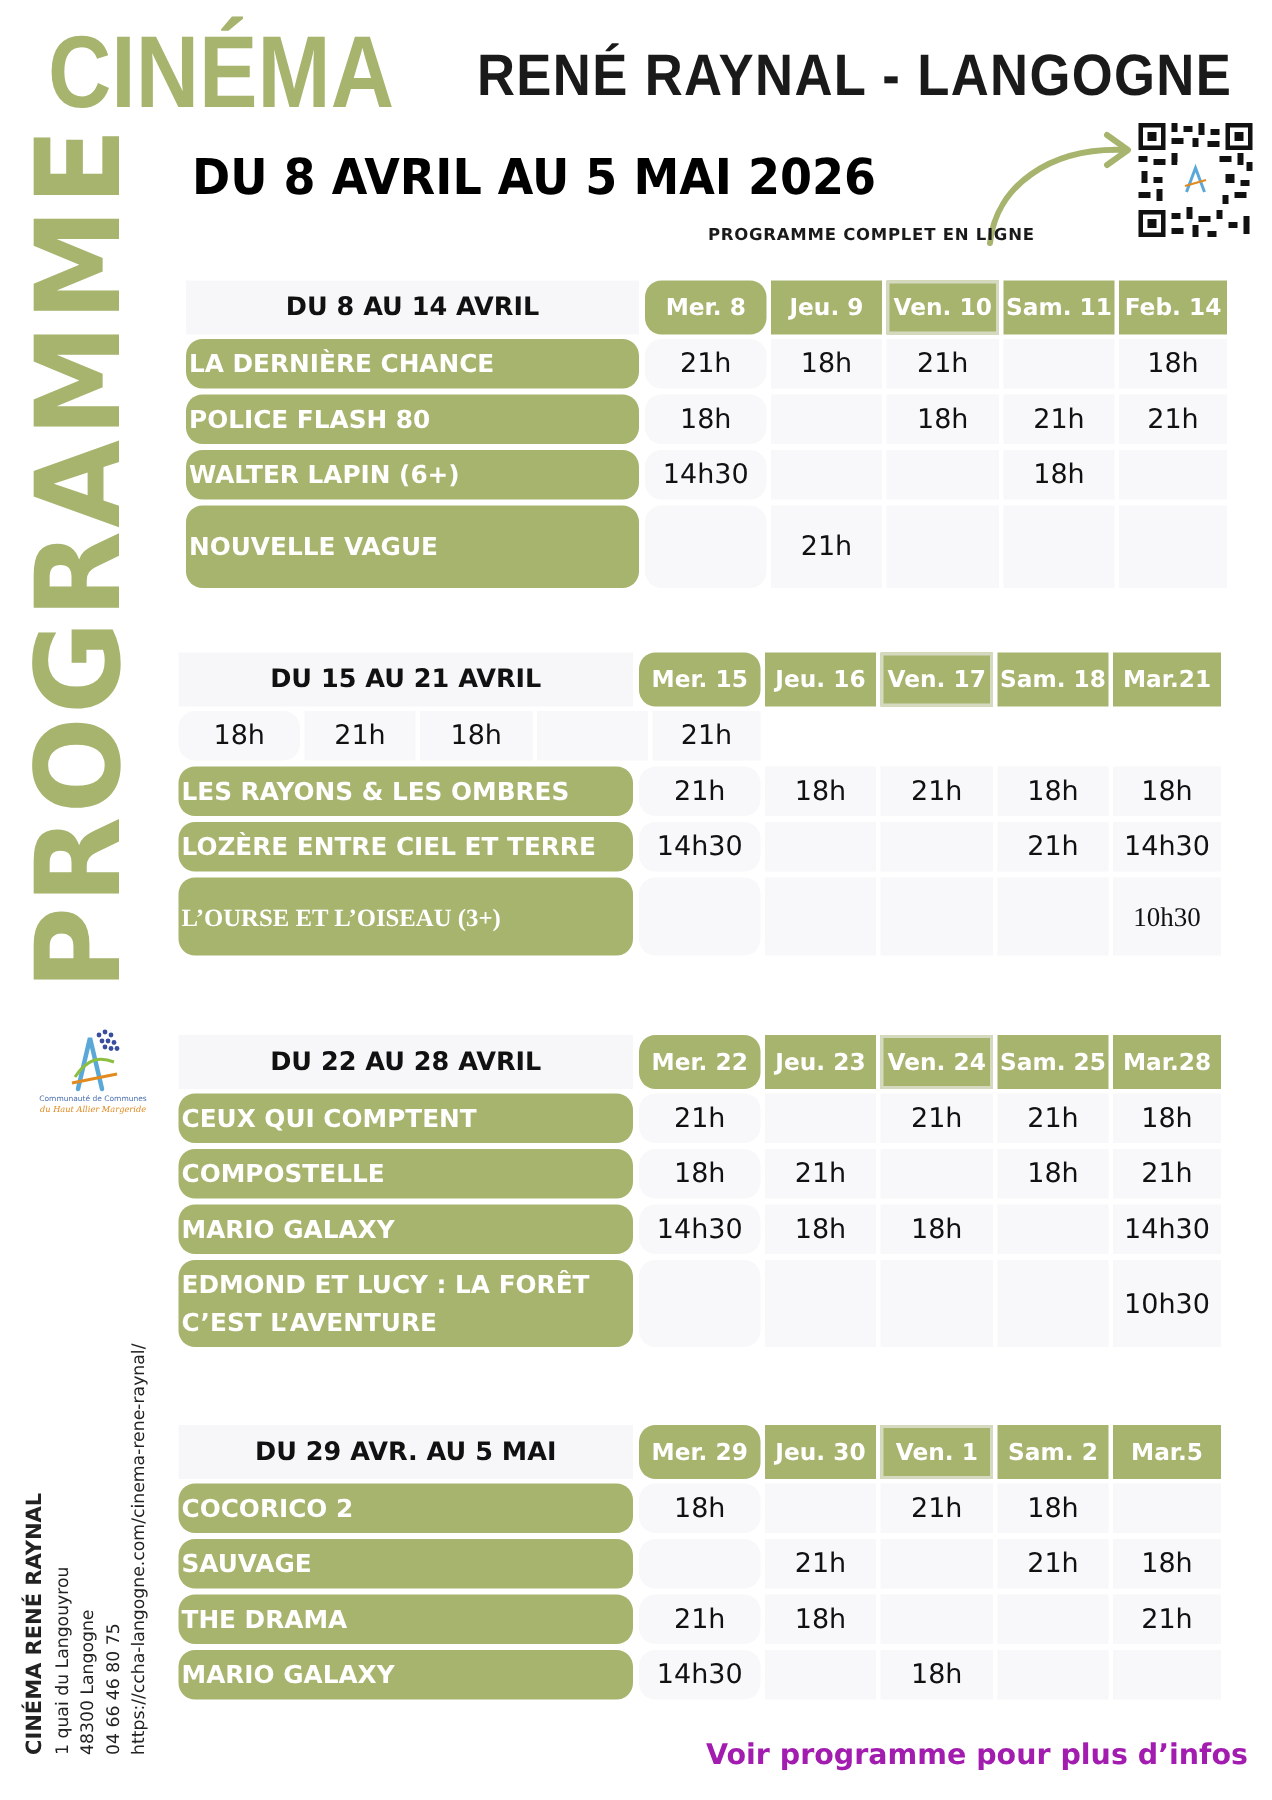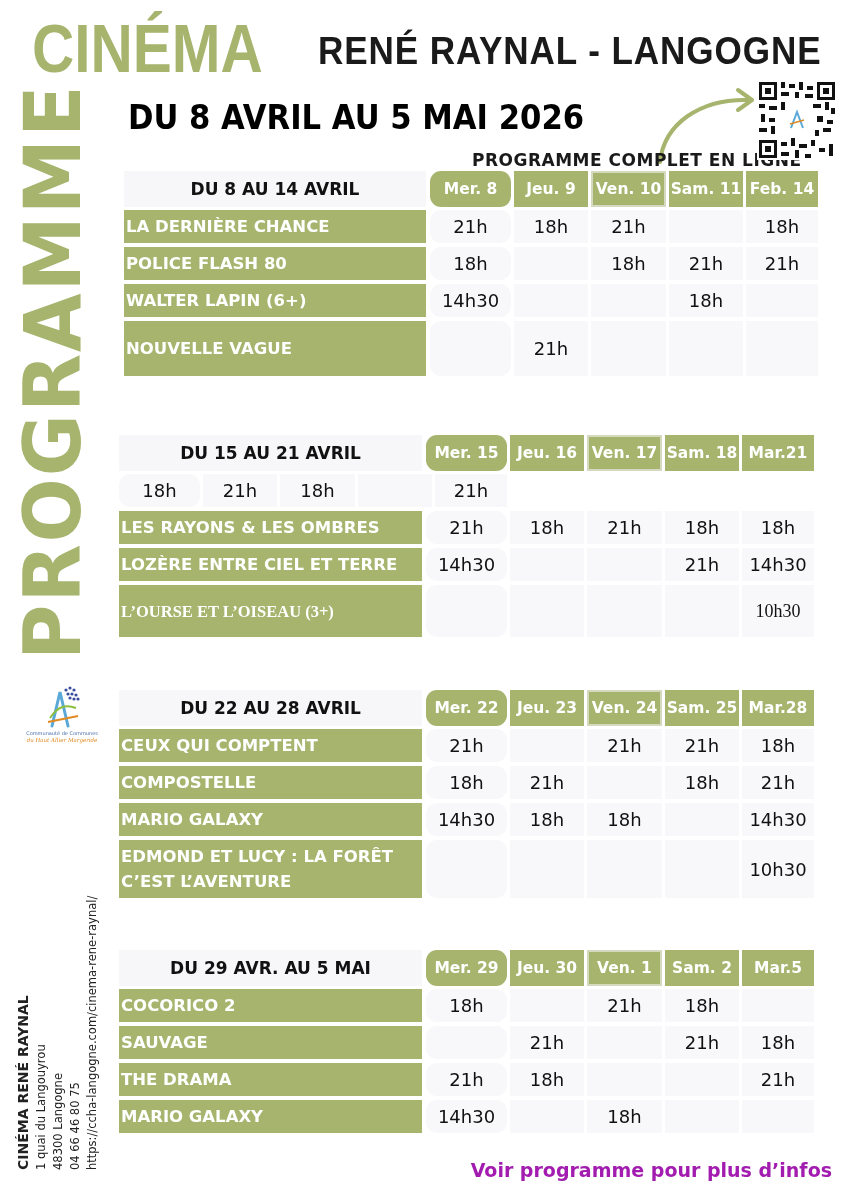--- a/index.html
+++ b/index.html
@@ -26,29 +26,29 @@
   }
   .period-title {
     position: absolute; left: 128px; top: 94px;
     font-family: "DejaVu Sans", sans-serif; font-weight: bold;
     font-size: 33px; line-height: 48px; color: #000; white-space: nowrap;
     transform: scaleX(0.93); transform-origin: left center;
   }
   .online-label {
     position: absolute; left: 472px; top: 150px;
     font-family: "DejaVu Sans", sans-serif; font-weight: bold;
-    font-size: 17px; color: #1a1a1a; letter-spacing: 0.5px; white-space: nowrap;
+    font-size: 11px; color: #1a1a1a; letter-spacing: 0.5px; white-space: nowrap;
   }
   .arrow { position: absolute; left: 650px; top: 84px; }
   .qr {
     position: absolute; left: 757px; top: 80px; width: 80px; height: 80px; background: #fff;
   }
 
   .week { position: absolute; }
-  .w1 { left: 124px; top: 171px; }
+  .w1 { left: 124px; top: 187px; }
   .w2 { left: 119px; top: 435px; }
   .w3 { left: 119px; top: 690px; }
   .w4 { left: 119px; top: 950px; }
 
   .week-header { display: flex; height: 36px; margin-bottom: 3px; }
   .week-label {
     width: 303px; background: #f7f7f9; font-weight: bold; font-size: 17px;
     display: flex; align-items: center; justify-content: center; color: #111;
     margin-right: 4px;
   }
@@ -57,21 +57,21 @@
     background: #a6b46e; color: #fff; font-weight: bold; font-size: 15.5px;
     display: flex; align-items: center; justify-content: center; height: 36px;
     margin-right: 3px; white-space: nowrap;
   }
   .day.boxed { box-shadow: inset 0 0 0 2px #d4d9c0; }
   .c1 { width: 81px; border-radius: 11px; } .c2 { width: 74px; } .c3 { width: 75px; } .c4 { width: 74px; } .c5 { width: 72px; }
 
   .row { display: flex; margin-bottom: 4px; }
   .film {
     width: 303px; background: #a6b46e; color: #fff; font-weight: bold; font-size: 16.5px;
-    display: flex; align-items: center; padding-left: 2px; margin-right: 4px; line-height: 25px;
+    display: flex; align-items: center; padding-left: 2px; margin-right: 4px; line-height: 25px; border-radius: 11px;
   }
   .w1 .film { width: 302px; }
   .cell {
     background: #f8f8fa; font-size: 18px; color: #111;
     display: flex; align-items: center; justify-content: center; margin-right: 3px;
   }
   .h33 { height: 33px; } .h52 { height: 52px; font-family: Liberation Serif, serif; } .h55 { height: 55px; } .h58 { height: 58px; }
 
   .logo { position: absolute; left: 22px; top: 684px; width: 80px; height: 64px; }
   .logo-text1 { position: absolute; left: 0; top: 46px; width: 80px; text-align: center; font-size: 5px; color: #4a6fb0; font-family: "DejaVu Sans", sans-serif; }

